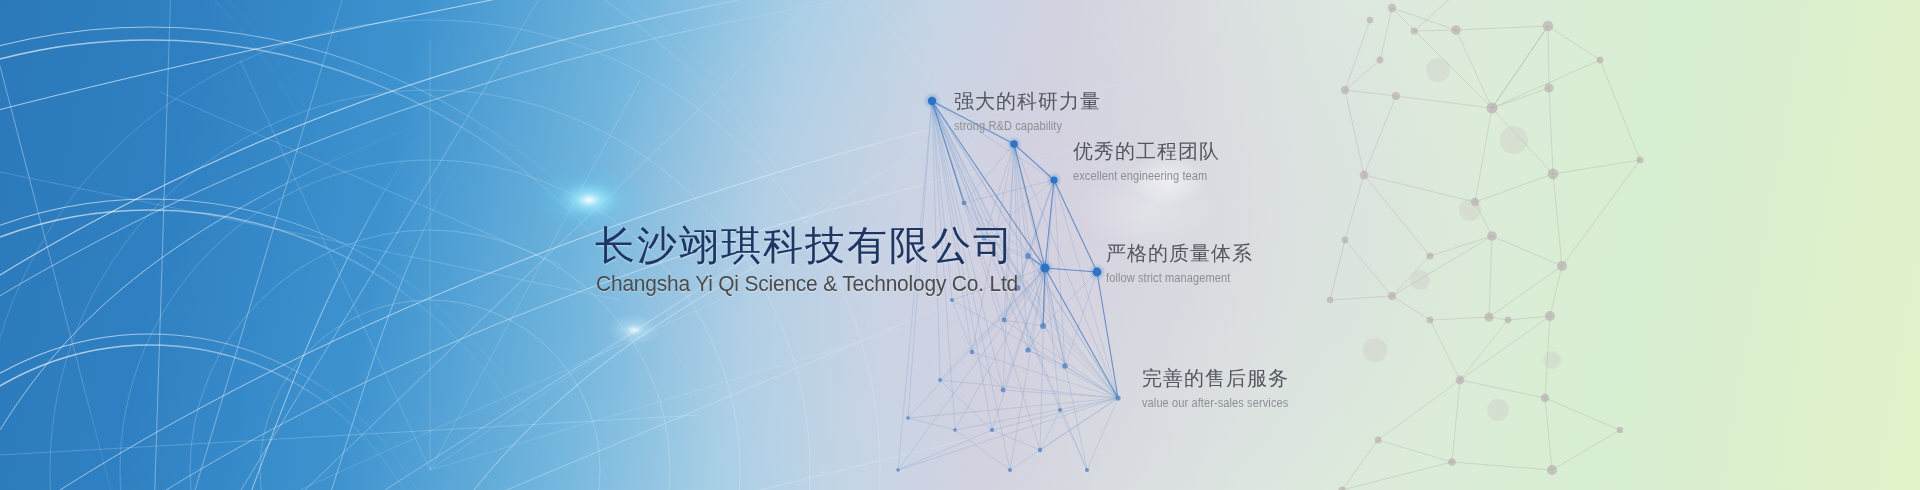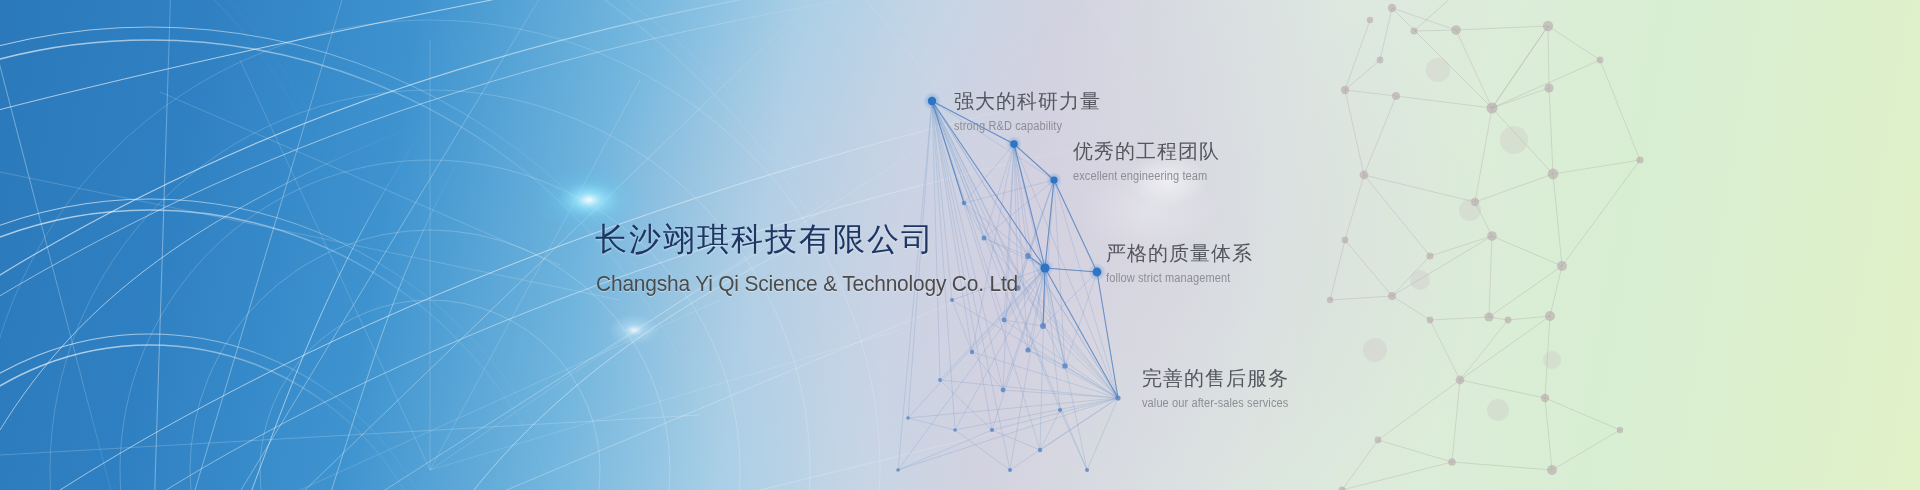--- a/index.html
+++ b/index.html
@@ -25,21 +25,21 @@
         #dcf0cd 92%,
         #e2f2c8 100%);
   }
   .layer{position:absolute;top:0;left:0;width:1920px;height:490px;}
   .txt{position:absolute;white-space:nowrap;}
 
   
   #company-title{
     left:595px;top:218px;
     font-family:"Liberation Serif","DejaVu Serif",serif;
-    font-size:32px;
+    font-size:40px;
     letter-spacing:2px;
     color:#1d3663;
     text-shadow:0 1px 2px rgba(255,255,255,0.45);
   }
   #company-subtitle{
     left:596px;top:271px;
     font-size:22.5px;
     color:#4b4b4b;
     letter-spacing:-0.2px;
     transform:scaleX(0.93);

